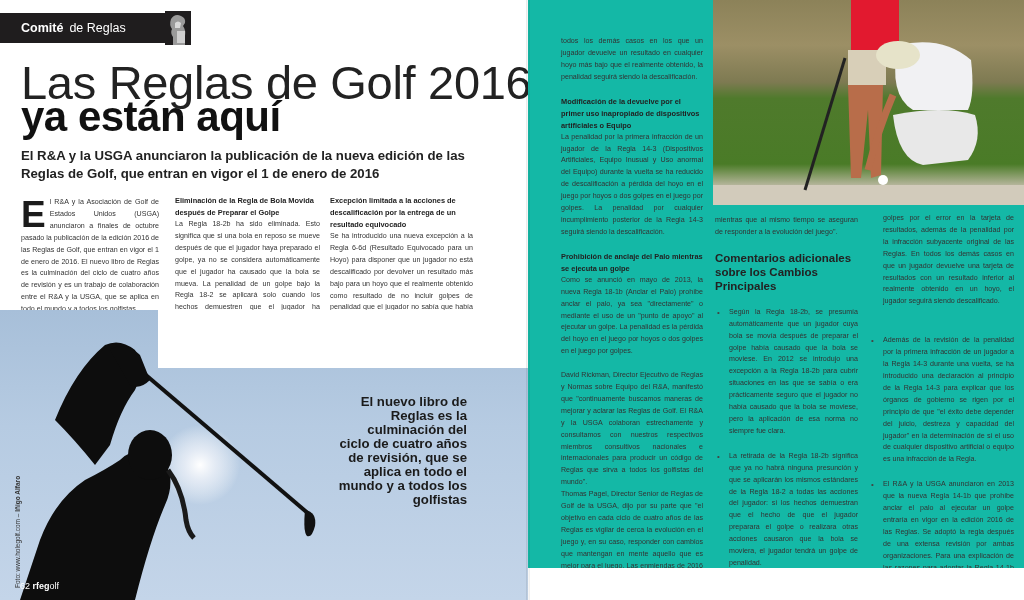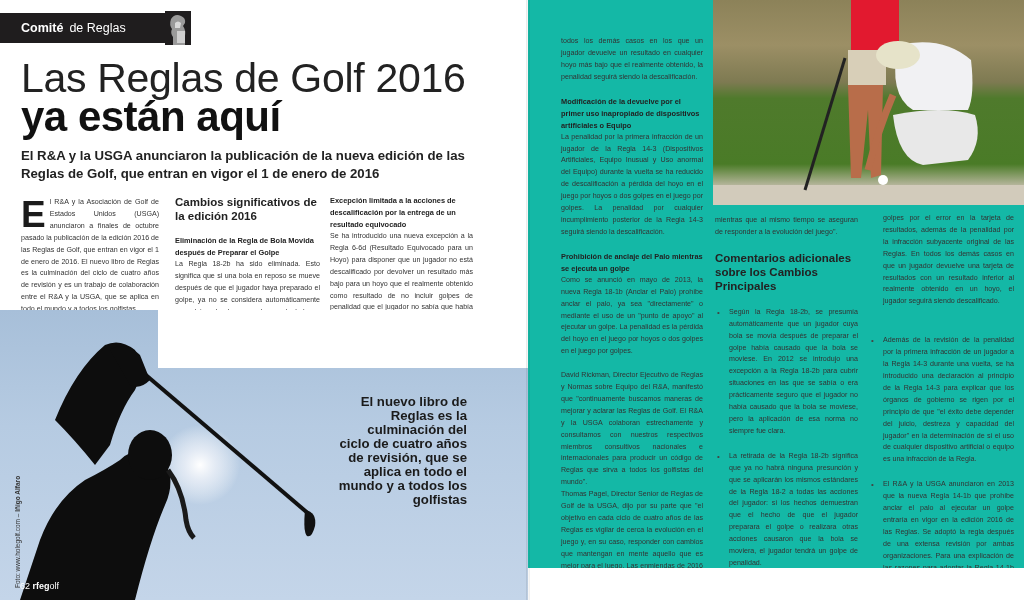--- a/index.html
+++ b/index.html
@@ -9,21 +9,21 @@
   .page-left { position: absolute; left: 0; top: 0; width: 528px; height: 600px; background: #fff; overflow: hidden; }
   .page-right { position: absolute; left: 528px; top: 0; width: 496px; height: 568px; background: #14b8a6; overflow: hidden; }
   .spine { position: absolute; left: 526px; top: 0; width: 4px; height: 600px; background: linear-gradient(90deg, rgba(0,0,0,0.10), rgba(0,0,0,0.02), rgba(0,0,0,0.08)); z-index: 20; }
 
   
   .section-bar { position: absolute; left: 0; top: 13px; width: 190px; height: 30px; background: #1f1d1e; display: flex; align-items: center; padding-left: 21px; }
   .section-bar .strong { color: #fff; font-weight: bold; font-size: 12.5px; margin-right: 6px; }
   .section-bar .light { color: #fff; font-size: 12.5px; }
   .section-logo { position: absolute; left: 165px; top: 11px; width: 26px; height: 34px; }
 
-  .title-light { position: absolute; left: 21px; top: 55px; font-size: 41px; font-weight: normal; color: #222; letter-spacing: -0.3px; white-space: nowrap; }
+  .title-light { position: absolute; left: 21px; top: 55px; font-size: 47px; font-weight: normal; color: #222; letter-spacing: -0.3px; white-space: nowrap; }
   .title-bold { position: absolute; left: 21px; top: 93px; font-size: 42px; font-weight: bold; color: #111; letter-spacing: -0.5px; white-space: nowrap; }
 
   .subhead { position: absolute; left: 21px; top: 147px; width: 470px; font-size: 13.2px; font-weight: bold; line-height: 18px; color: #222; }
 
   .body-text { font-size: 7.1px; line-height: 11.9px; color: #333; text-align: justify; }
   .col-intro { position: absolute; left: 21px; top: 197px; width: 138px; }
   .dropcap { float: left; font-size: 37px; line-height: 31px; font-weight: bold; color: #1b1b1b; margin: 0 4px 0 0; padding-top: 2px; }
 
   .col-a { position: absolute; left: 175px; top: 195px; width: 145px; }
   .col-b { position: absolute; left: 330px; top: 195px; width: 143px; }
@@ -81,21 +81,20 @@
 
   <p class="subhead">El R&amp;A y la USGA anunciaron la publicación de la nueva edición de las Reglas de Golf, que entran en vigor el 1 de enero de 2016</p>
 
   <div class="col-intro">
     <p class="body-text">
       <span class="dropcap">E</span><span>l R&amp;A y la Asociación de Golf de Estados Unidos (USGA) anunciaron a finales de octubre pasado la publicación de la edición 2016 de las Reglas de Golf, que entran en vigor el 1 de enero de 2016. El nuevo libro de Reglas es la culminación del ciclo de cuatro años de revisión y es un trabajo de colaboración entre el R&amp;A y la USGA, que se aplica en todo el mundo y a todos los golfistas.</span>
     </p>
   </div>
 
   <div class="col-a">
-    <h2 class="col-head">Cambios significativos de la edición 2016</h2>
     <h3 class="sub-head">Eliminación de la Regla de Bola Movida después de Preparar el Golpe</h3>
     <p class="body-text">La Regla 18-2b ha sido eliminada. Esto significa que si una bola en reposo se mueve después de que el jugador haya preparado el golpe, ya no se considera automáticamente que el jugador ha causado que la bola se mueva. La penalidad de un golpe bajo la Regla 18-2 se aplicará solo cuando los hechos demuestren que el jugador ha causado que la bola se mueva.</p>
   </div>
 
   <div class="col-b">
     <h3 class="sub-head">Excepción limitada a la acciones de descalificación por la entrega de un resultado equivocado</h3>
     <p class="body-text">Se ha introducido una nueva excepción a la Regla 6-6d (Resultado Equivocado para un Hoyo) para disponer que un jugador no está descalificado por devolver un resultado más bajo para un hoyo que el realmente obtenido como resultado de no incluir golpes de penalidad que el jugador no sabía que había incurrido antes de devolver la tarjeta de resultados. En lugar de ello, el jugador incurre en la penalidad bajo la Regla infringida y debe añadir una penalidad adicional de dos golpes por el error en la tarjeta de resultados. En</p>
   </div>
 
   <div class="photo-left">

